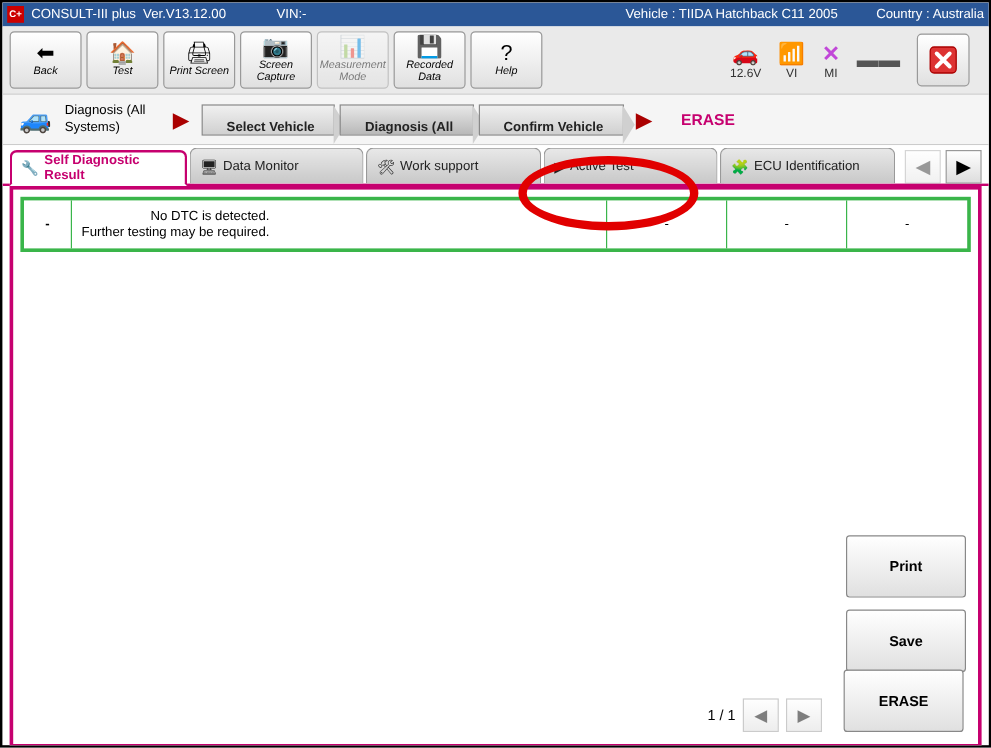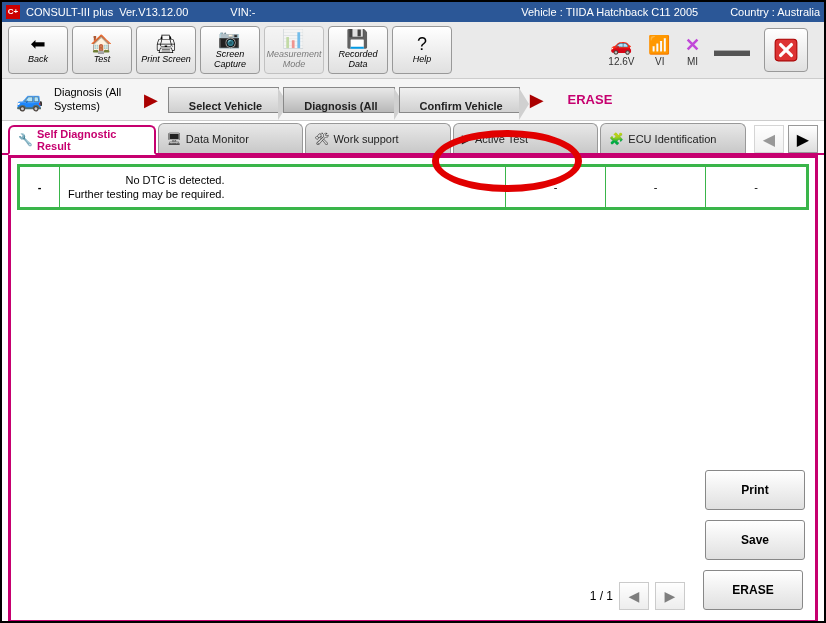--- a/index.html
+++ b/index.html
@@ -185,21 +185,21 @@
   .cell.c1 { width:100px; }
   .cell.c2 { width:100px; }
   .cell.c3 { width:100px; border-right:none; }
 
   .right-actions {
     position:absolute;
     right:10px; bottom:60px;
     display:flex; flex-direction:column; gap:10px;
   }
   .abtn {
-    width:100px; height:40px;
+    width:100px; height:52px;
     background:linear-gradient(#fff,#e0e0e0);
     border:1px solid #888; border-radius:3px;
     font-size:12px; font-weight:bold;
     cursor:pointer;
   }
   .abtn.erase { position:absolute; right:12px; bottom:10px; }
 
   .pager {
     position:absolute;
     right:130px; bottom:10px;

